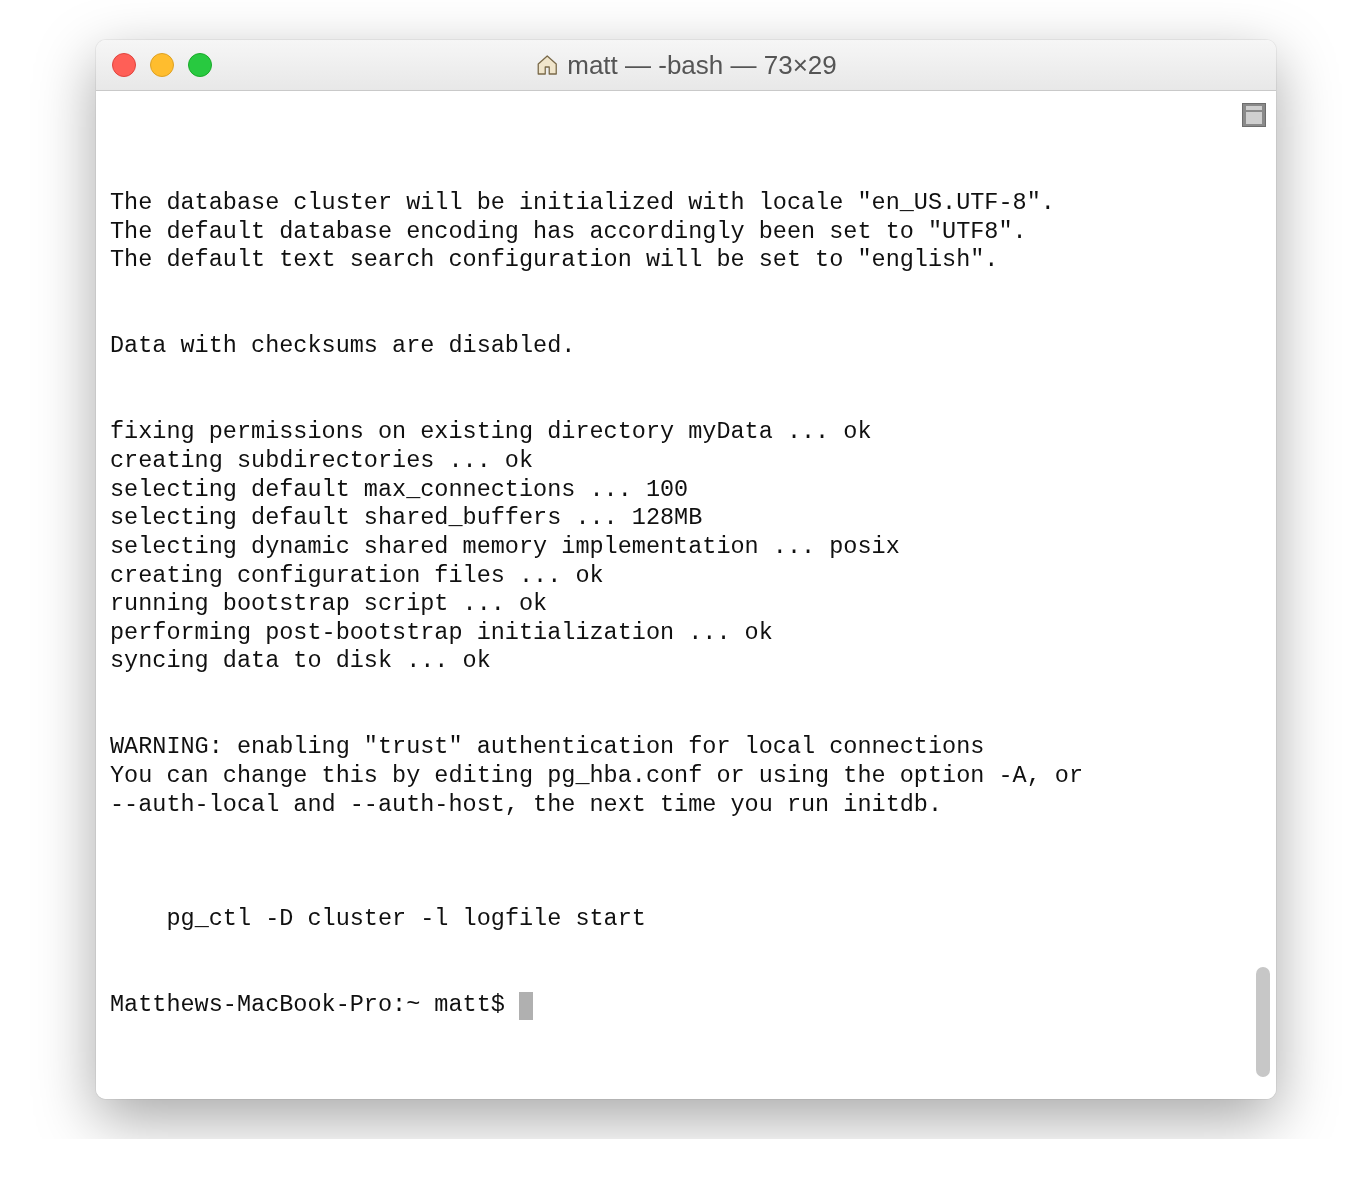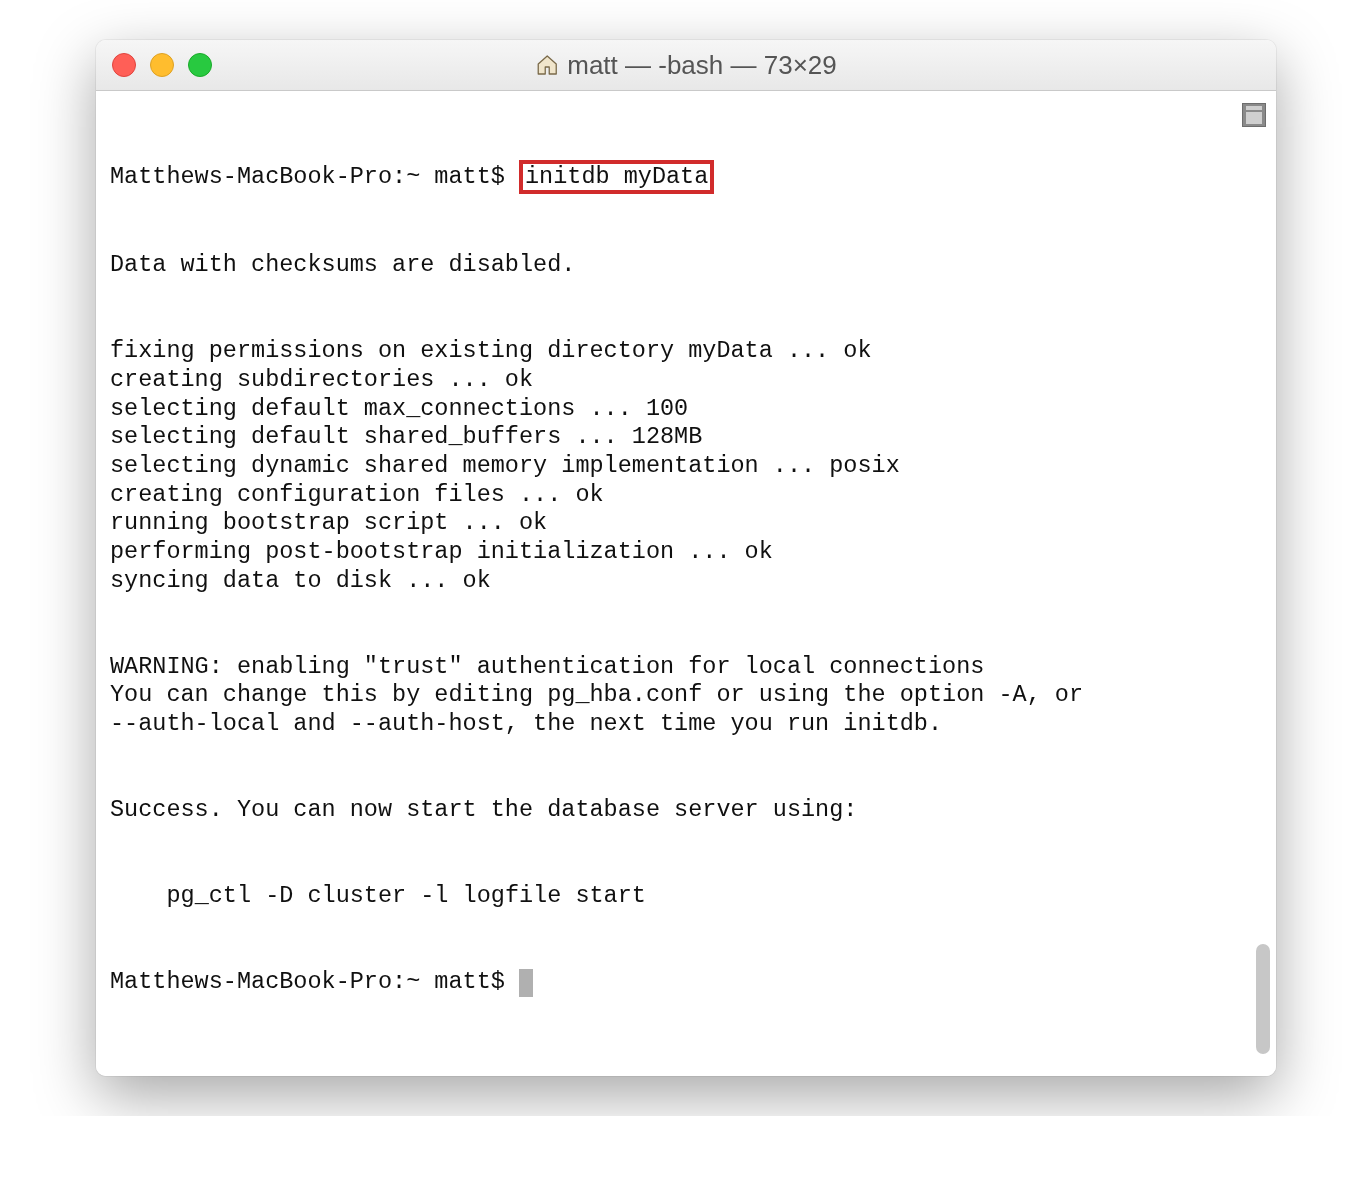--- a/index.html
+++ b/index.html
@@ -150,40 +150,41 @@
         <svg width="24" height="24" viewBox="0 0 24 24">
           <path d="M3 11 L12 3 L21 11 L21 21 L14 21 L14 14 L10 14 L10 21 L3 21 Z" fill="#f0e5cb" stroke="#7a6a4a" stroke-width="1.3" stroke-linejoin="round"></path>
         </svg>
       </span>
       <span>matt — -bash — 73×29</span>
     </div>
   </div>
 
   <div class="terminal-body">
     <div class="scroll-icon"></div>
-<span class="prompt-line"><span>Matthews-MacBook-Pro:~ matt$ </span><span class="red-box">initdb myData</span></span>
 
+<span class="output-block">The database cluster will be initialized with locale "en_US.UTF-8".
+The default database encoding has accordingly been set to "UTF8".
+The default text search configuration will be set to "english".</span>
 
 <span class="output-block">Data with checksums are disabled.</span>
 
 <span class="output-block">fixing permissions on existing directory myData ... ok
 creating subdirectories ... ok
 selecting default max_connections ... 100
 selecting default shared_buffers ... 128MB
 selecting dynamic shared memory implementation ... posix
 creating configuration files ... ok
 running bootstrap script ... ok
 performing post-bootstrap initialization ... ok
 syncing data to disk ... ok</span>
 
 <span class="output-block">WARNING: enabling "trust" authentication for local connections
 You can change this by editing pg_hba.conf or using the option -A, or
 --auth-local and --auth-host, the next time you run initdb.</span>
 
-<span class="output-block">Success. You can now start the database server using:</span>
 
 <span class="output-block">    pg_ctl -D cluster -l logfile start</span>
 
 <span class="prompt-line"><span>Matthews-MacBook-Pro:~ matt$ </span><span class="cursor"></span></span>
     <div class="scrollbar-thumb"></div>
   </div>
 
 </div>
 
 </body></html>

